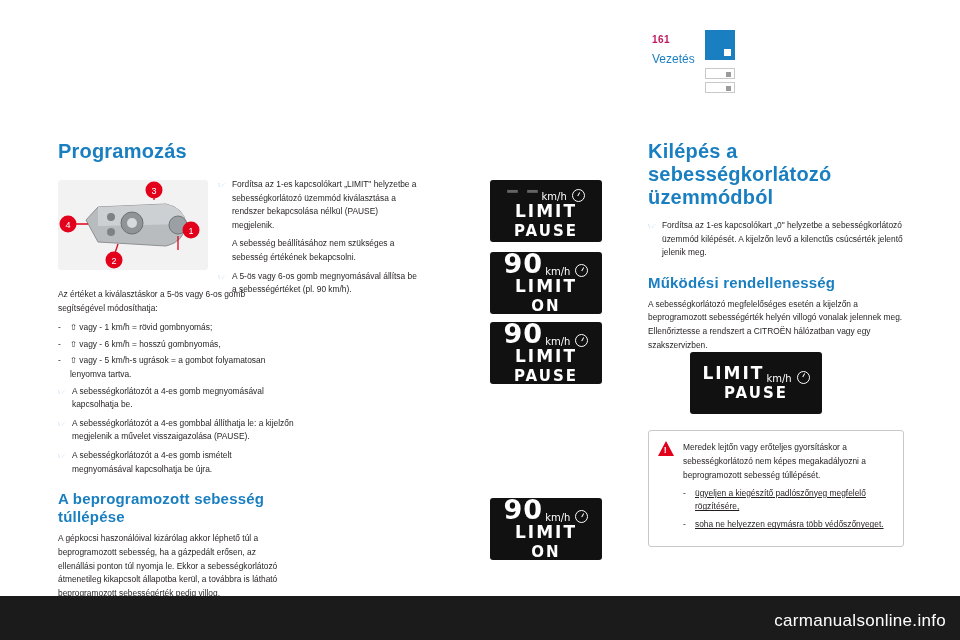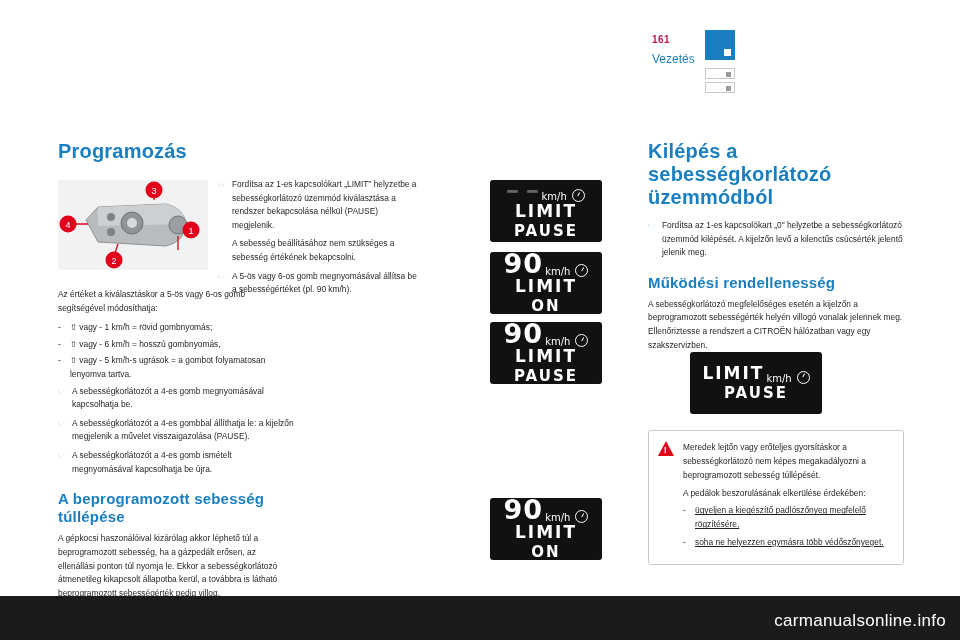--- a/index.html
+++ b/index.html
@@ -274,21 +274,20 @@
       <span class="kmh">km/h</span>
       <span class="speedo"></span>
     </div>
     <div class="pause">PAUSE</div>
   </div>
 </div>
 
 <div class="warn">
   <div class="tri"></div>
   <p>Meredek lejtőn vagy erőteljes gyorsításkor a sebességkorlátozó nem képes megakadályozni a beprogramozott sebesség túllépését.</p>
-  <p>A pedálok beszorulásának elkerülése érdekében:</p>
   <div class="dash">
     <div class="m">-</div>
     <div class="t">ügyeljen a kiegészítő padlószőnyeg megfelelő rögzítésére,</div>
   </div>
   <div class="dash">
     <div class="m">-</div>
     <div class="t">soha ne helyezzen egymásra több védőszőnyeget.</div>
   </div>
 </div>
 

